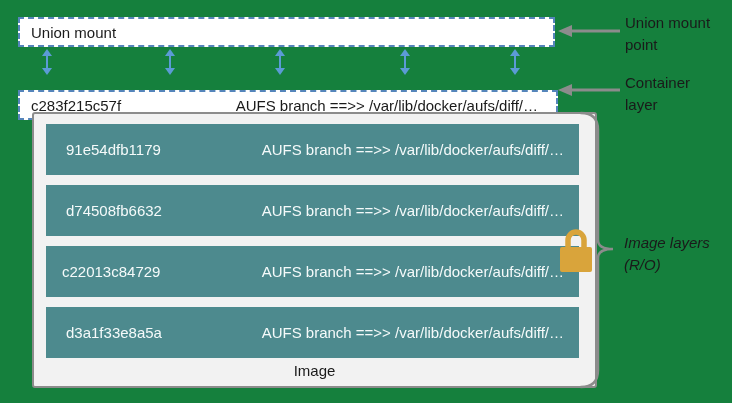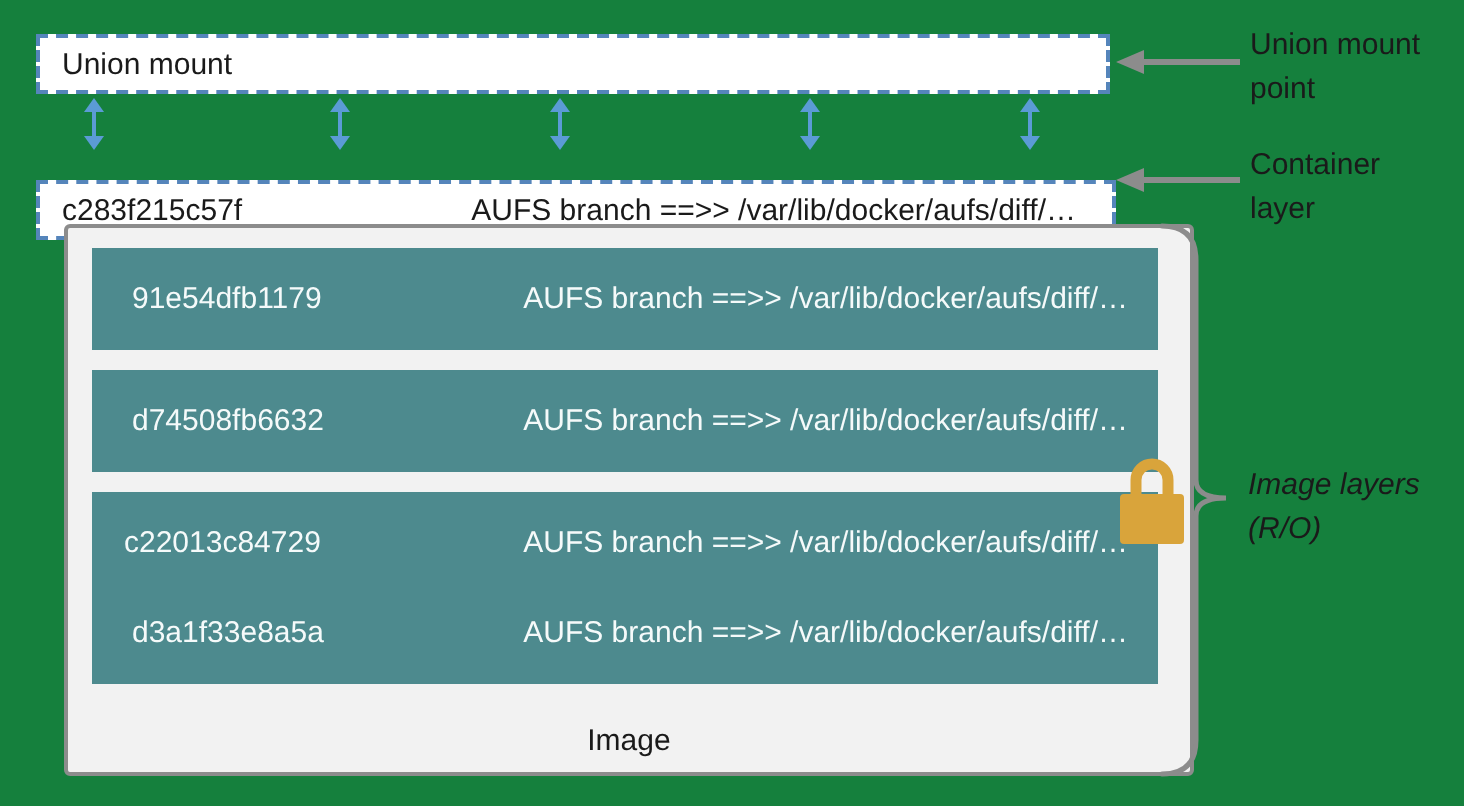--- a/index.html
+++ b/index.html
@@ -25,21 +25,21 @@
   .layer{
     position:absolute;left:12px;width:533px;height:51px;
     background:var(--teal,#4d8a8e);
     display:flex;align-items:center;justify-content:space-between;
     padding:0 15px 0 20px;box-sizing:border-box;
     color:var(--text-light,#f5fafa);font-size:15px;
   }
   .layer:nth-of-type(1){top:10px;}
   .layer:nth-of-type(2){top:71px;}
   .layer:nth-of-type(3){top:132px;padding-left:16px;}
-  .layer:nth-of-type(4){top:177px;}
+  .layer:nth-of-type(4){top:193px;}
   .image-caption{
     position:absolute;left:0;bottom:7px;width:100%;
     text-align:center;font-size:15px;color:var(--text-dark,#1a1a1a);
   }
   .lock{position:absolute;left:557px;top:226px;}
   .brace{position:absolute;left:576px;top:108px;}
   .pointer-arrow{position:absolute;left:556px;}
   .pointer-arrow.a1{top:24px;}
   .pointer-arrow.a2{top:83px;}
   .annotation{

